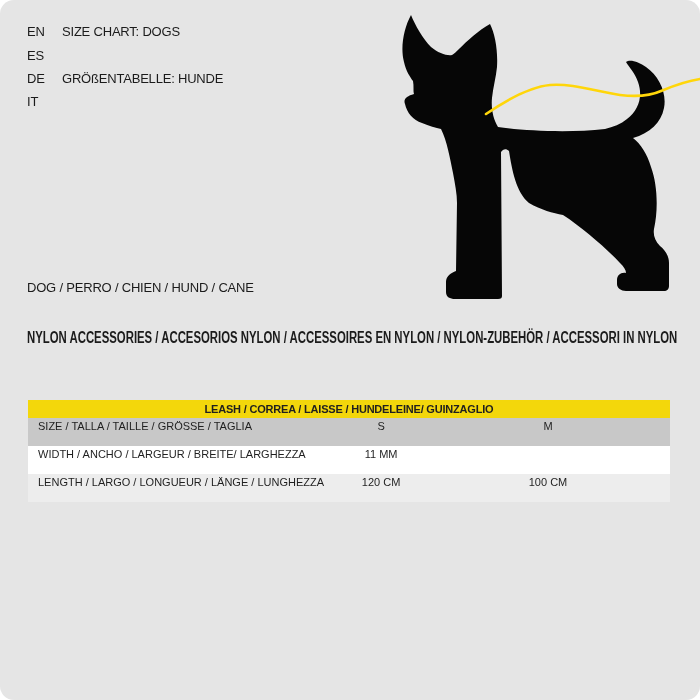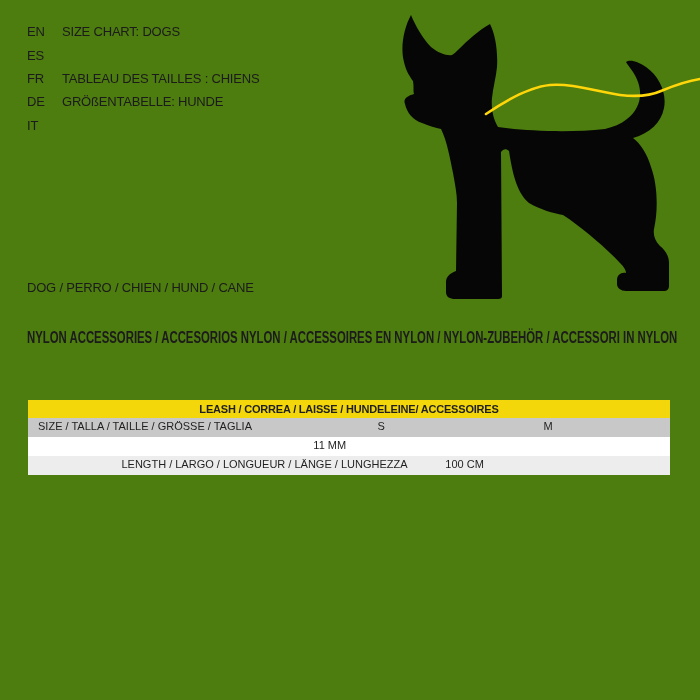--- a/index.html
+++ b/index.html
@@ -1,62 +1,58 @@
 <!DOCTYPE html>
 <html><head>
 <meta charset="utf-8">
 <style>
   html,body{margin:0;padding:0;background:#fff;}
   .canvas{
-    position:relative;width:700px;height:700px;background:#4d7c0f;overflow:hidden;
-    font-family:"Liberation Sans","DejaVu Sans",sans-serif;color:#1b1b1b;
+    position:relative;width:700px;height:700px;background:#e5e5e5;overflow:hidden;
+    font-family:"Liberation Sans","DejaVu Sans",sans-serif;color:#1b1b1b;border-radius:14px;
   }
   
   .lang-block{position:absolute;left:27px;top:20px;}
   .lang-row{display:flex;height:23.4px;align-items:center;font-size:13px;font-weight:400;letter-spacing:-0.2px;white-space:nowrap;}
   .lang-code{width:35px;flex:0 0 35px;}
   
   .dog-svg{position:absolute;left:398px;top:8px;width:302px;height:296px;}
   
   .animal-line{position:absolute;left:27px;top:280px;font-size:13px;line-height:16px;letter-spacing:-0.2px;white-space:nowrap;}
   .category-line{
     position:absolute;left:27px;top:328px;font-size:16px;line-height:19px;font-weight:bold;
     white-space:nowrap;transform:scaleX(0.71);transform-origin:left center;
   }
   
   .size-table{position:absolute;left:28px;top:400px;width:642px;font-size:11px;color:#1f1f1f;}
   .thead{
     height:18px;line-height:18px;background:#F3D70B;font-weight:bold;text-align:center;
     letter-spacing:-0.2px;white-space:nowrap;
   }
-  .trow{display:flex;height:19px;line-height:16px;white-space:nowrap;justify-content:center;}
+  .trow{display:flex;height:28px;line-height:16px;white-space:nowrap;}
   .c{overflow:visible;}
   .c1{width:42%;padding-left:10px;box-sizing:border-box;text-align:left;}
   .c2,.c3{width:26%;text-align:center;}
   .c4{width:6%;}
   .row-gray{background:#C8C8C8;}
   .row-white{background:#FFFFFF;}
   .row-light{background:#EDEDED;}
 </style>
 </head>
 <body>
 
 <div class="canvas">
 
   <div class="lang-block">
     <div class="lang-row">
       <span class="lang-code">EN</span>
       <span class="lang-label">SIZE CHART: DOGS</span>
     </div>
     <div class="lang-row">
       <span class="lang-code">ES</span>
-    </div>
-    <div class="lang-row">
-      <span class="lang-code">FR</span>
-      <span class="lang-label">TABLEAU DES TAILLES : CHIENS</span>
     </div>
     <div class="lang-row">
       <span class="lang-code">DE</span>
       <span class="lang-label">GRÖßENTABELLE: HUNDE</span>
     </div>
     <div class="lang-row">
       <span class="lang-code">IT</span>
     </div>
   </div>
 
@@ -114,34 +110,36 @@
       C572,83 598,92 620,95
       C637,97 650,96 661,91
       C673,86 687,81 700,79"></path>
   </svg>
 
   <div class="animal-line">DOG / PERRO / CHIEN / HUND / CANE</div>
 
   <div class="category-line">NYLON ACCESSORIES / ACCESORIOS NYLON / ACCESSOIRES EN NYLON / NYLON-ZUBEHÖR / ACCESSORI IN NYLON</div>
 
   <div class="size-table">
-    <div class="thead">LEASH / CORREA / LAISSE / HUNDELEINE/ ACCESSOIRES</div>
+    <div class="thead">LEASH / CORREA / LAISSE / HUNDELEINE/ GUINZAGLIO</div>
 
     <div class="trow row-gray">
       <div class="c c1">SIZE / TALLA / TAILLE / GRÖSSE / TAGLIA</div>
       <div class="c c2">S</div>
       <div class="c c3">M</div>
       <div class="c c4"></div>
     </div>
 
     <div class="trow row-white">
+      <div class="c c1">WIDTH / ANCHO / LARGEUR / BREITE/ LARGHEZZA</div>
       <div class="c c2">11 MM</div>
       <div class="c c4"></div>
     </div>
 
     <div class="trow row-light">
       <div class="c c1">LENGTH / LARGO / LONGUEUR / LÄNGE / LUNGHEZZA</div>
+      <div class="c c2">120 CM</div>
       <div class="c c3">100 CM</div>
       <div class="c c4"></div>
     </div>
   </div>
 
 </div>
 
 </body></html>

